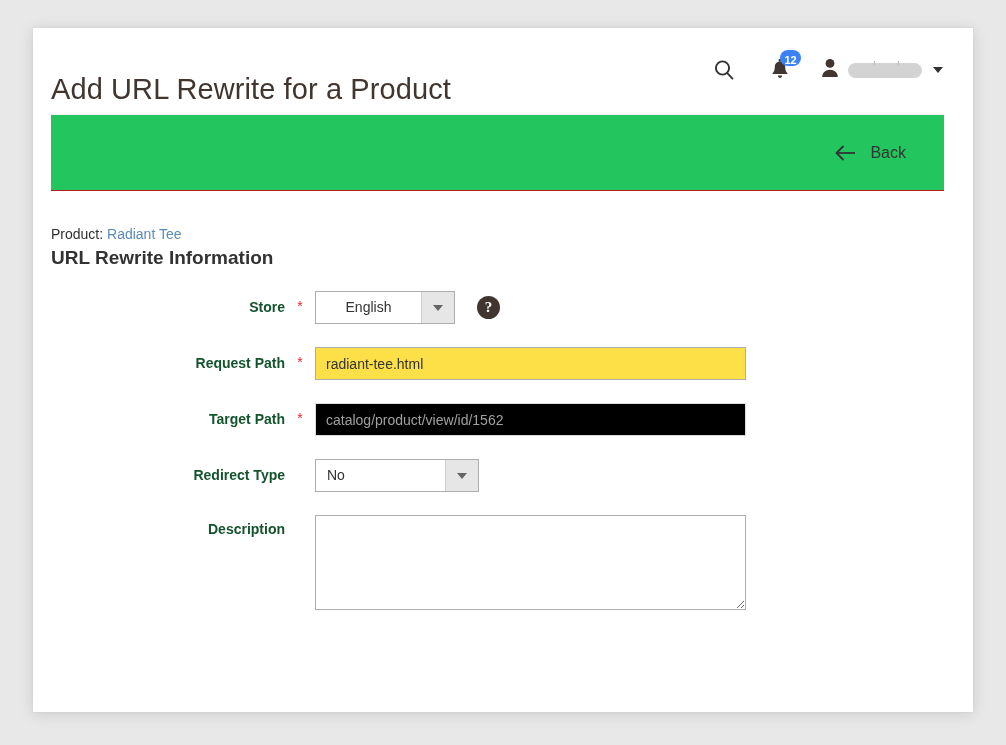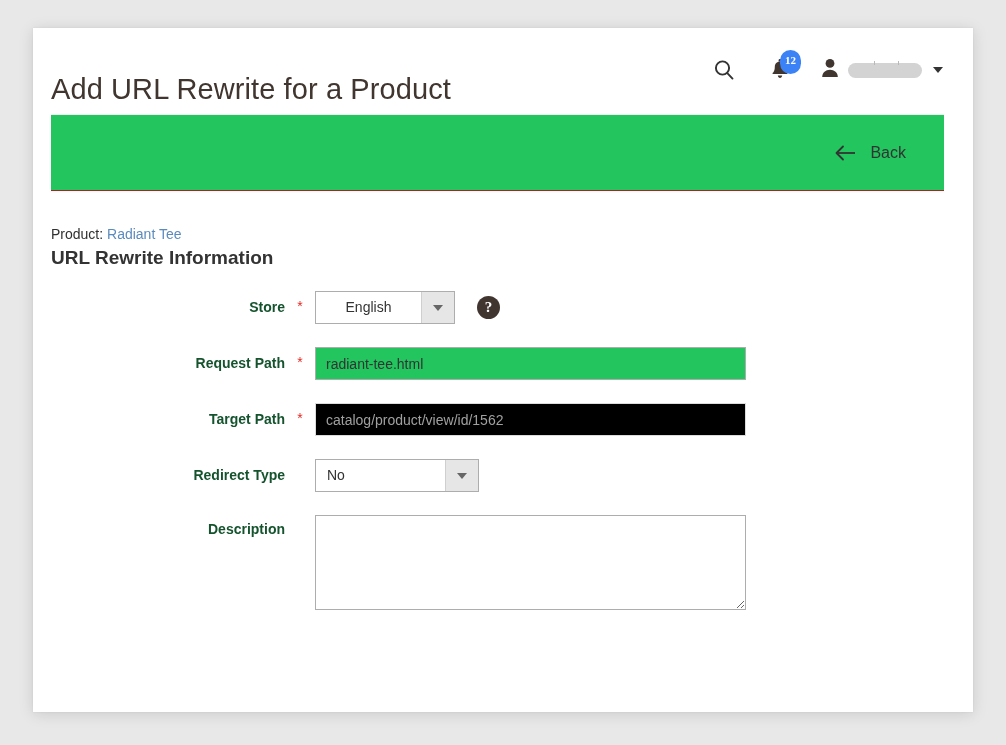--- a/index.html
+++ b/index.html
@@ -61,31 +61,30 @@
     margin-right: 30px;
     cursor: pointer;
     display: flex;
     align-items: center;
   }
   .notify-badge {
     position: absolute;
     left: 10px;
     top: -9px;
     min-width: 13px;
-    height: 24px;
+    height: 16px;
     padding: 0 4px;
     border-radius: 11px;
     background: #3b82f6;
     color: #fff;
     font-size: 11px;
     font-weight: bold;
     line-height: 20px;
     text-align: center;
     box-sizing: content-box;
-    font-family: Liberation Serif, serif;
   }
   .hdr-user {
     display: flex;
     align-items: center;
     cursor: pointer;
   }
   .user-name-redacted {
     width: 74px;
     height: 15px;
     background: #d3d3d3;
@@ -259,21 +258,21 @@
     line-height: 23px;
     text-align: center;
     cursor: pointer;
     font-family: "Liberation Serif", serif;
   }
 
   .text-input {
     width: 431px;
     height: 33px;
     border: 1px solid #adadad;
-    background: #22c55e;
+    background: #fde047;
     font-family: inherit;
     font-size: 14px;
     color: #333;
     padding: 0 10px;
     box-sizing: border-box;
   }
   .text-input.disabled {
     background: #000000;
     border-color: #dcdcdc;
     color: #a0a0a0;

